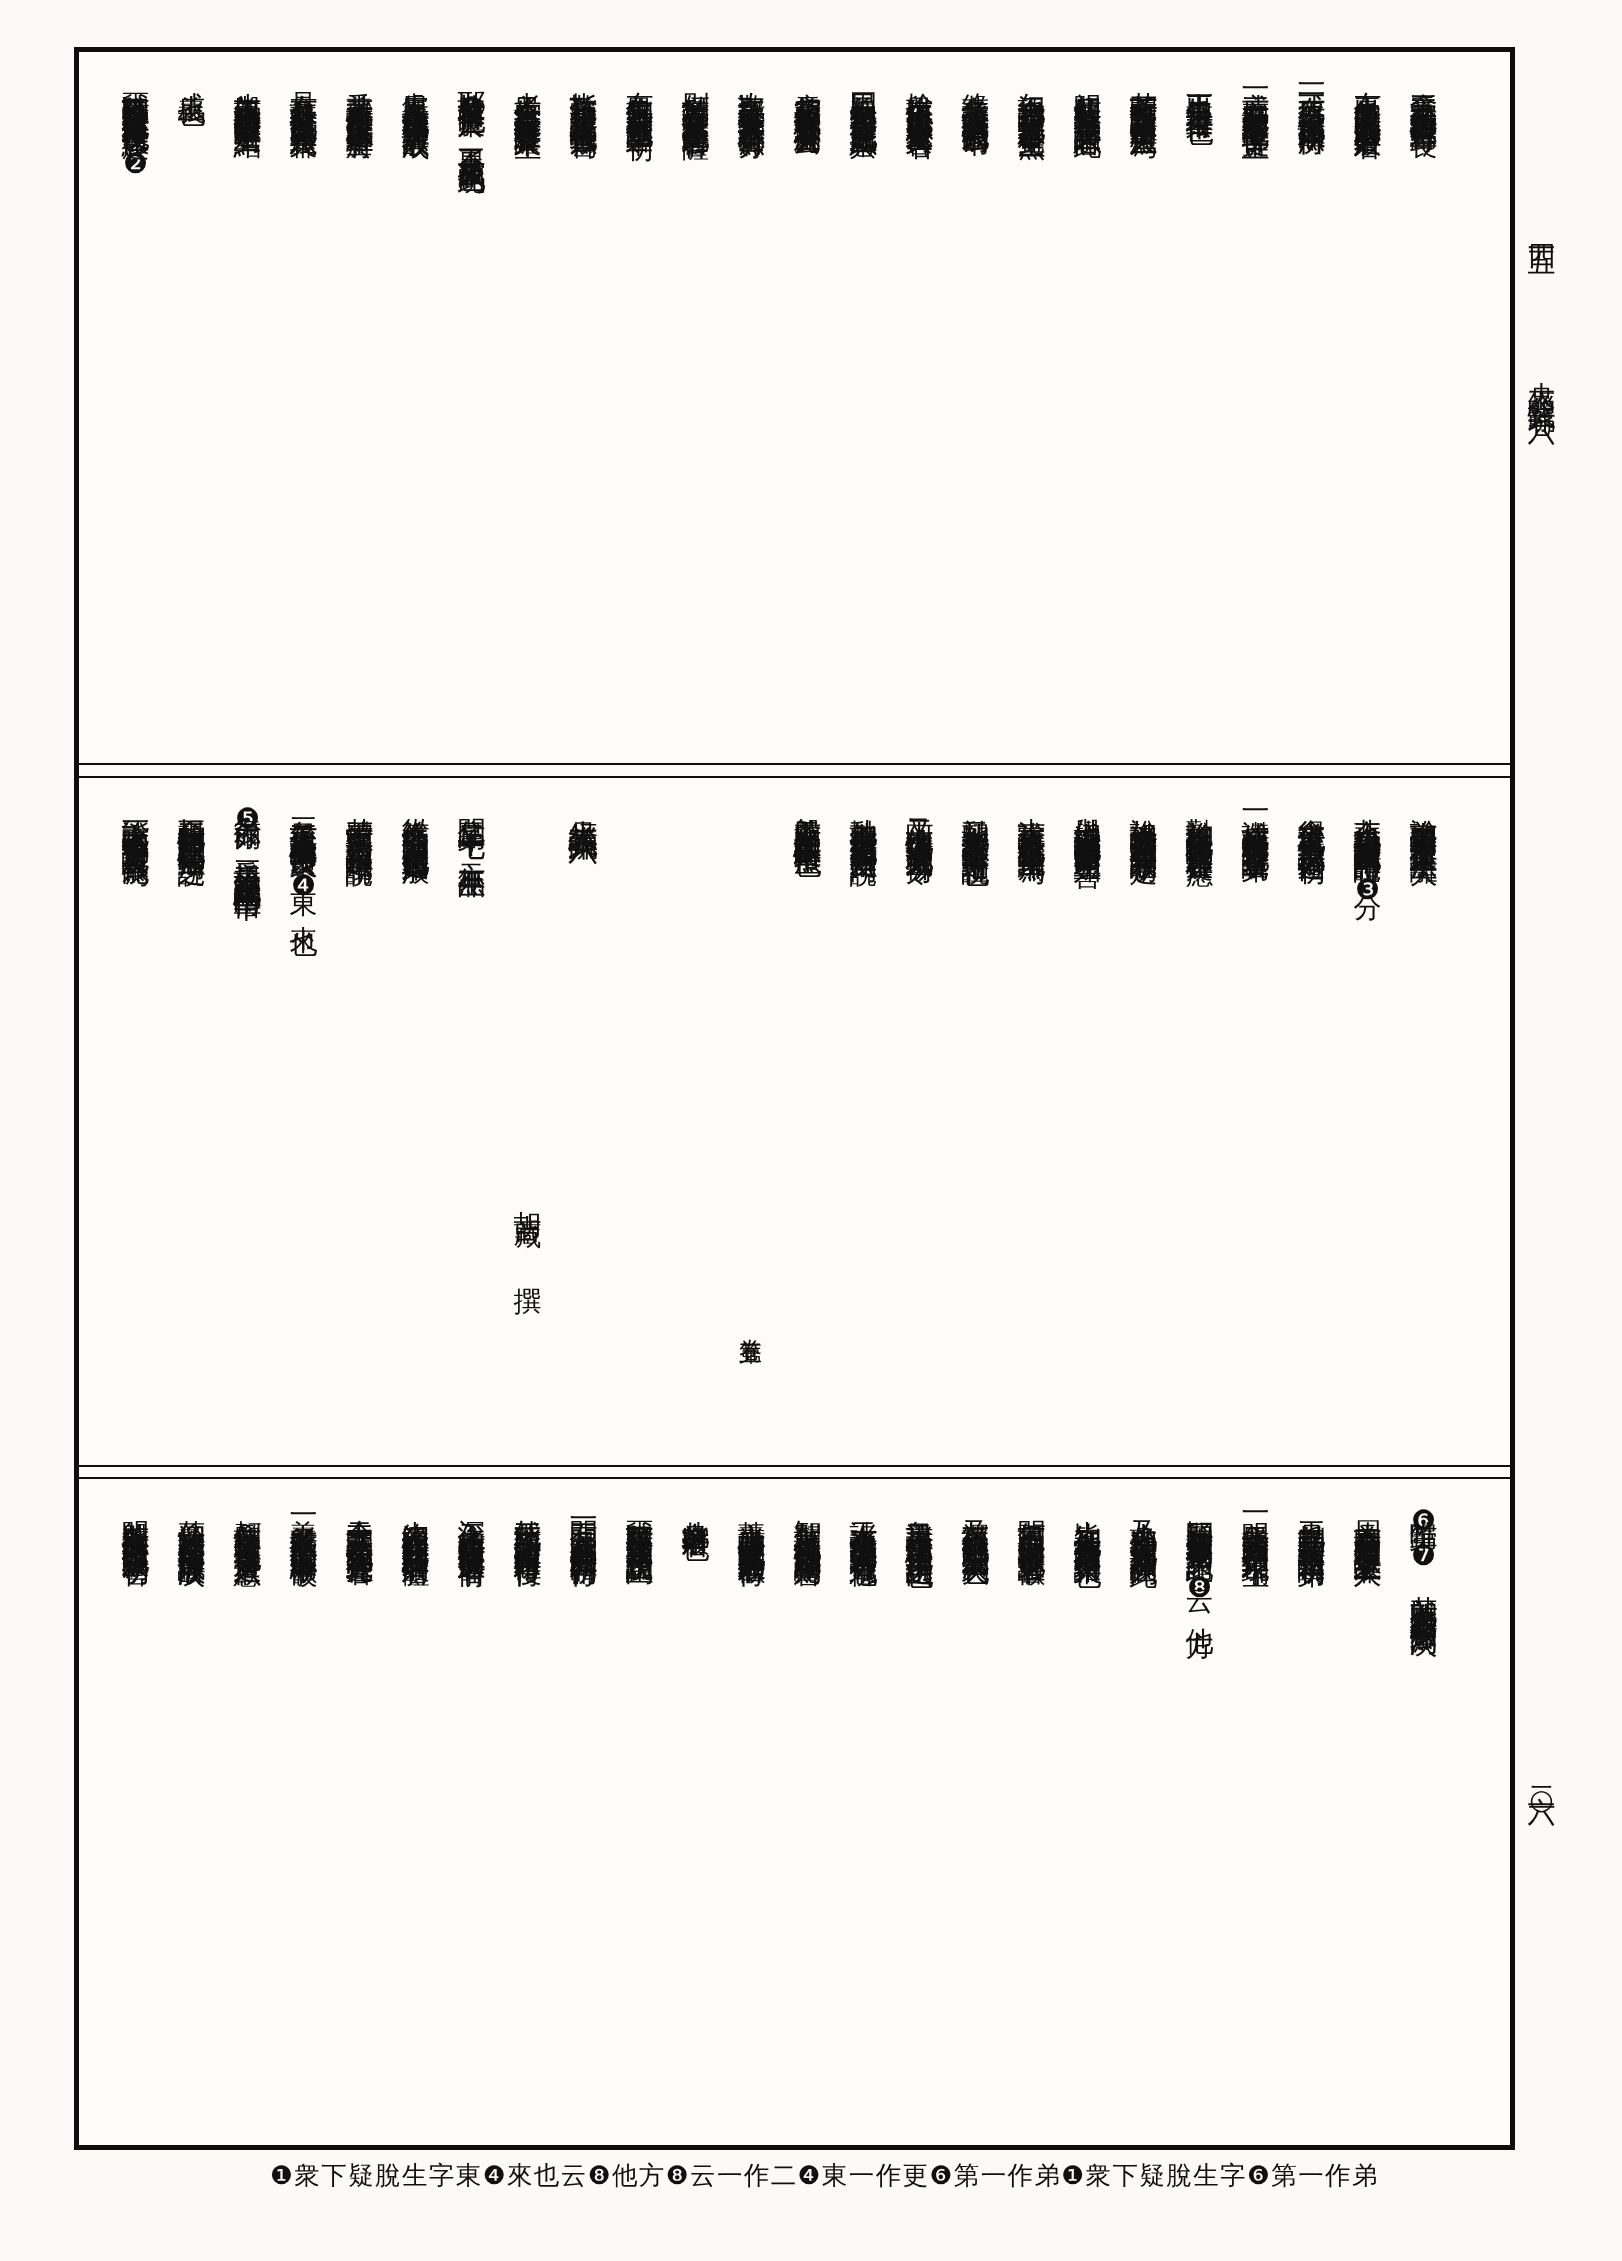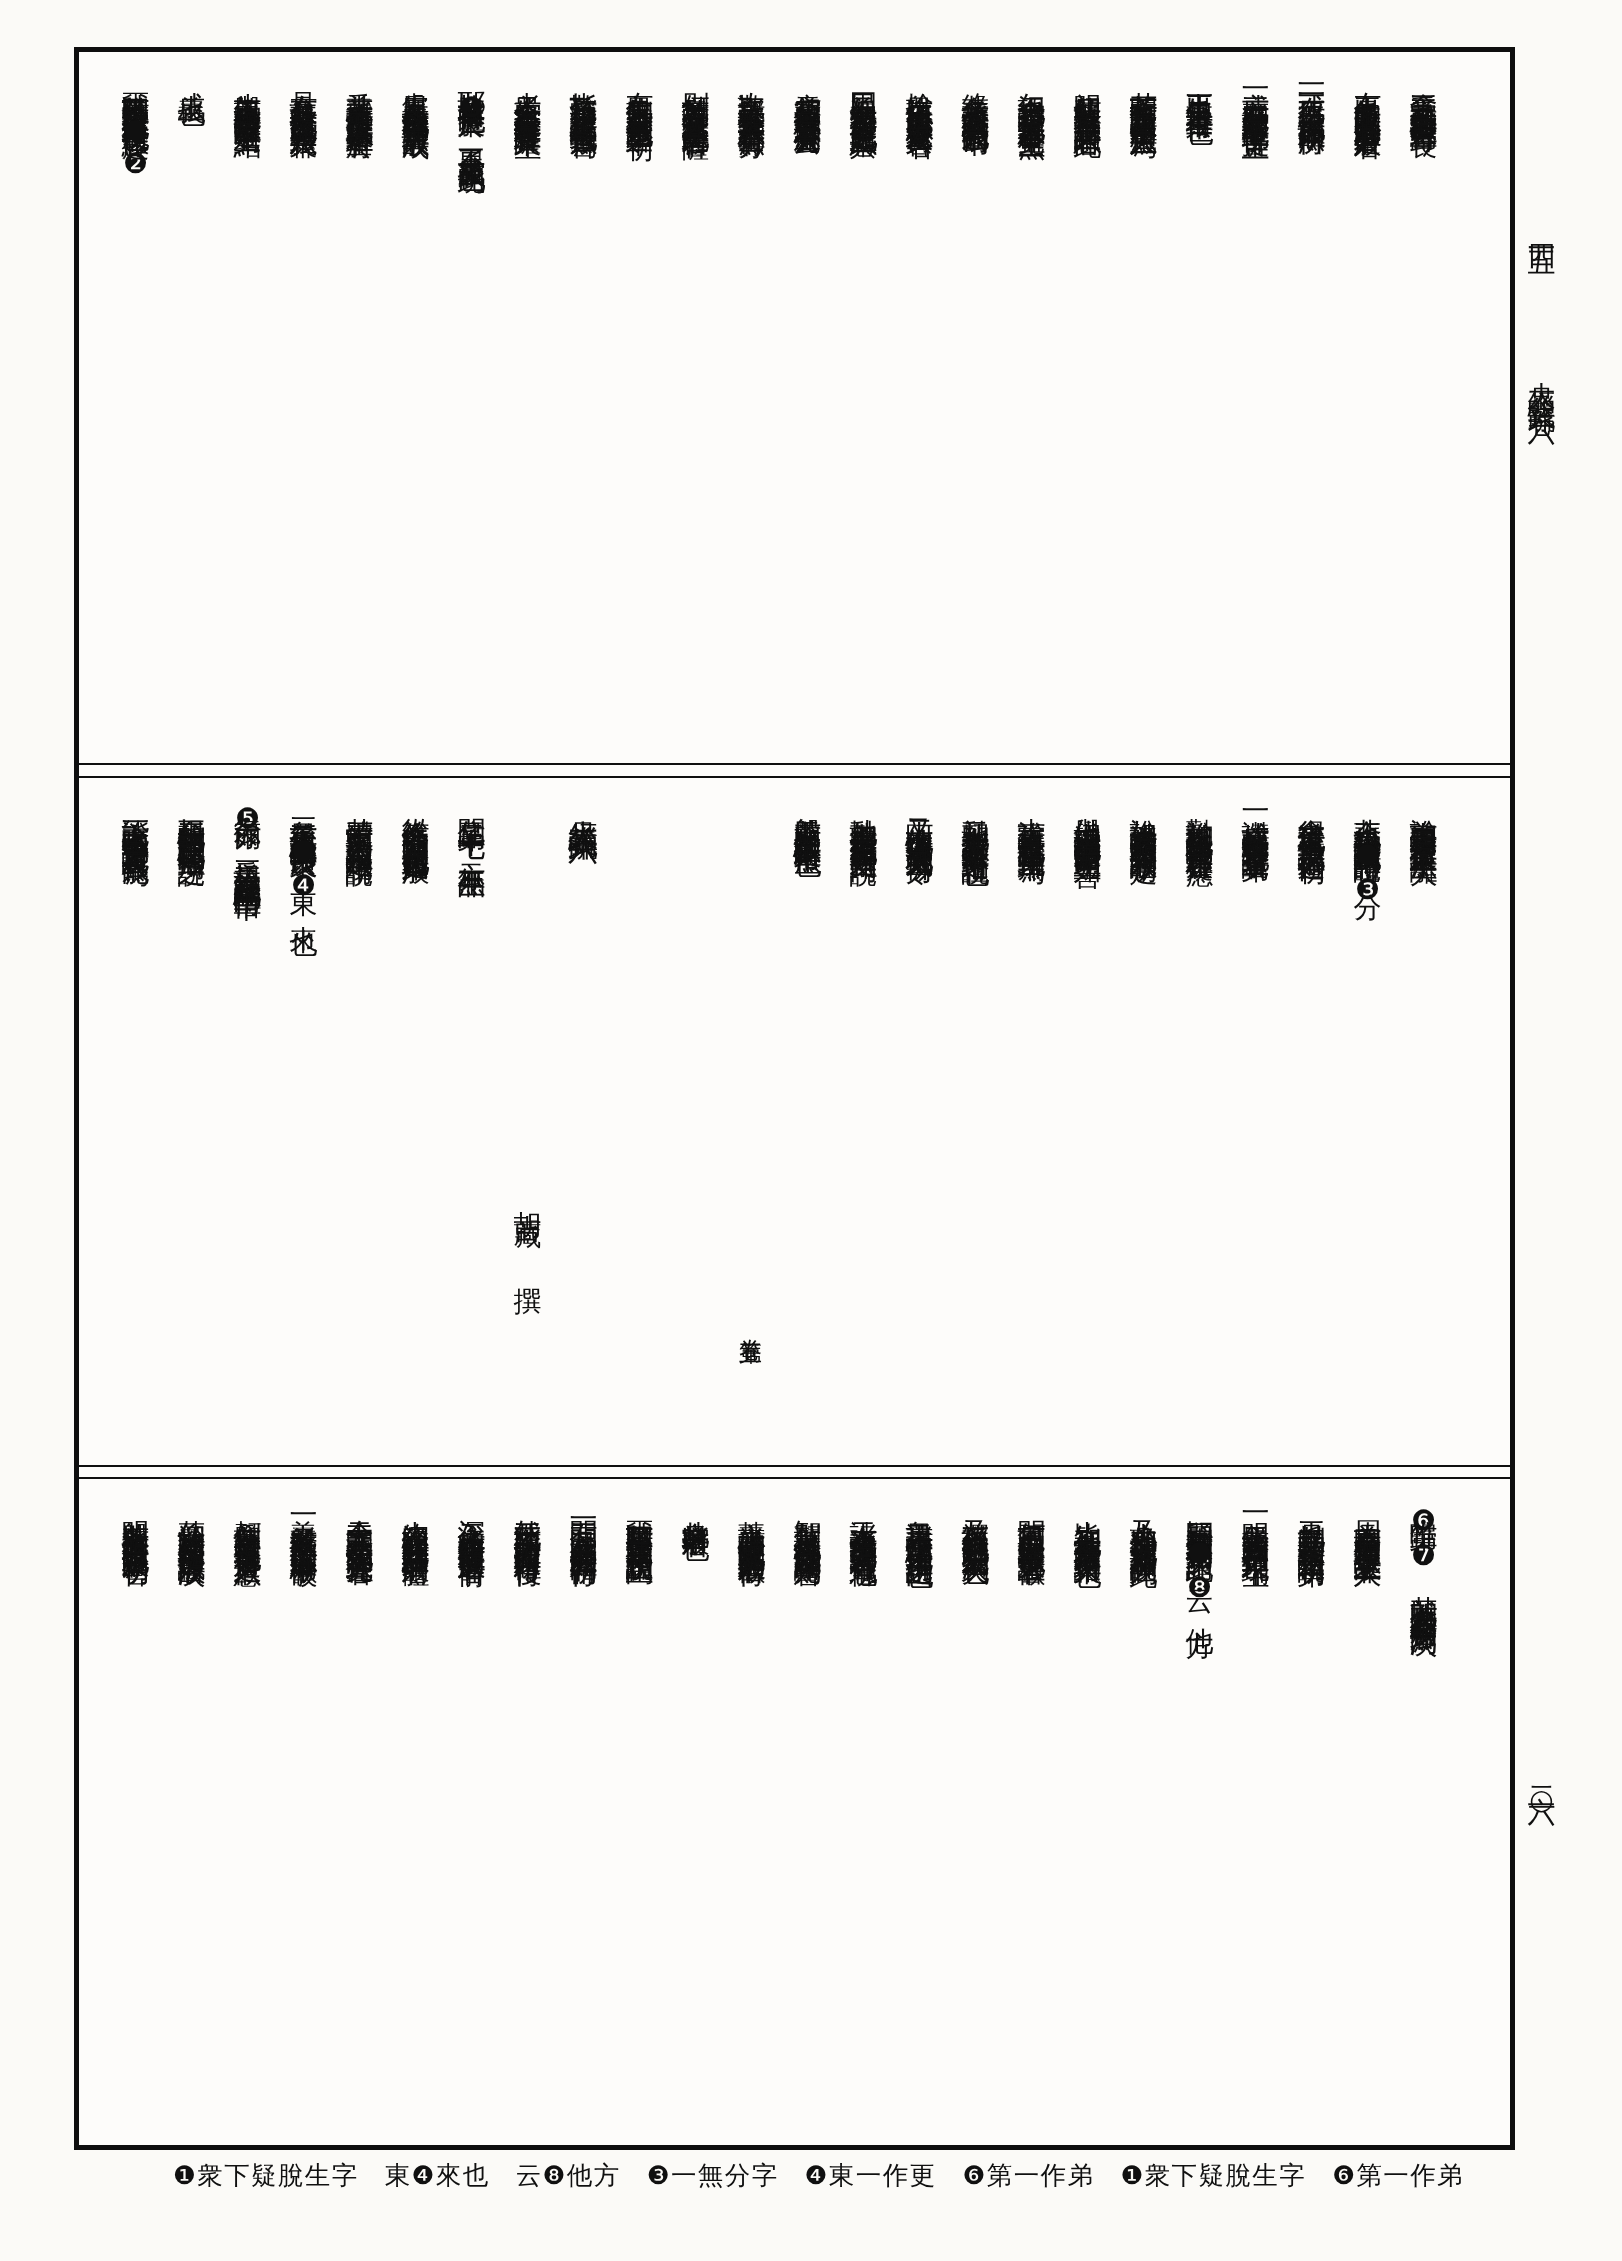--- a/index.html
+++ b/index.html
@@ -27,23 +27,23 @@
   .band-3{height:677px;}
   .sep{height:10.6px;border-top:2.8px solid #101010;border-bottom:2.8px solid #101010;background:#fdfcfa;}
   .col{white-space:nowrap;}
   .col.title{font-size:30px;}
   .col.author{padding-top:393px;letter-spacing:4.2px;}
   .col.section{}
   .col.vol-end{padding-top:525px;font-size:23px;}
   .col.spacer{min-width:56px;}
   
   .footrow{
-    position:absolute;left:68px;top:2155px;width:1441px;height:40px;
+    position:absolute;left:74px;top:2155px;width:1441px;height:40px;
     box-sizing:border-box;display:flex;align-items:center;
-    justify-content:space-between;padding:0 45px 0 105px;
+    justify-content:center;padding:0 45px 0 105px;
     font-size:25.5px;letter-spacing:1.4px;white-space:nowrap;
   }
   
   .vside{
     position:absolute;writing-mode:vertical-rl;text-orientation:upright;
     font-size:28px;letter-spacing:5.7px;white-space:nowrap;left:1522px;
   }
   .m-locator{top:223px;}
   .m-title{top:359px;}
   .m-folio{top:1766px;letter-spacing:8.5px;}
@@ -131,21 +131,21 @@
       <div class="col">顛倒住著是故發音明無住也二者脩道之人意欲</div>
       <div class="col">慕仰深法故初問其深住何由得住須識般若故次</div>
       <div class="col">明般若竟後方脩行故明脩行也答中爲二初明答</div>
     </div>
 </div>
 
 <div class="footrow">
     <span>❶衆下疑脫生字</span>
     <span>東❹來也</span>
     <span>云❽他方</span>
-    <span>❸一無分字</span>
+    <span>❽云一作二</span>
     <span>❹東一作更</span>
     <span>❻第一作弟</span>
     <span>❶衆下疑脫生字</span>
     <span>❻第一作弟</span>
   </div>
 
 <div class="vside m-locator">四五一</div>
 <div class="vside m-title">大品經義疏卷六</div>
 <div class="vside m-folio">二六○</div>
 

